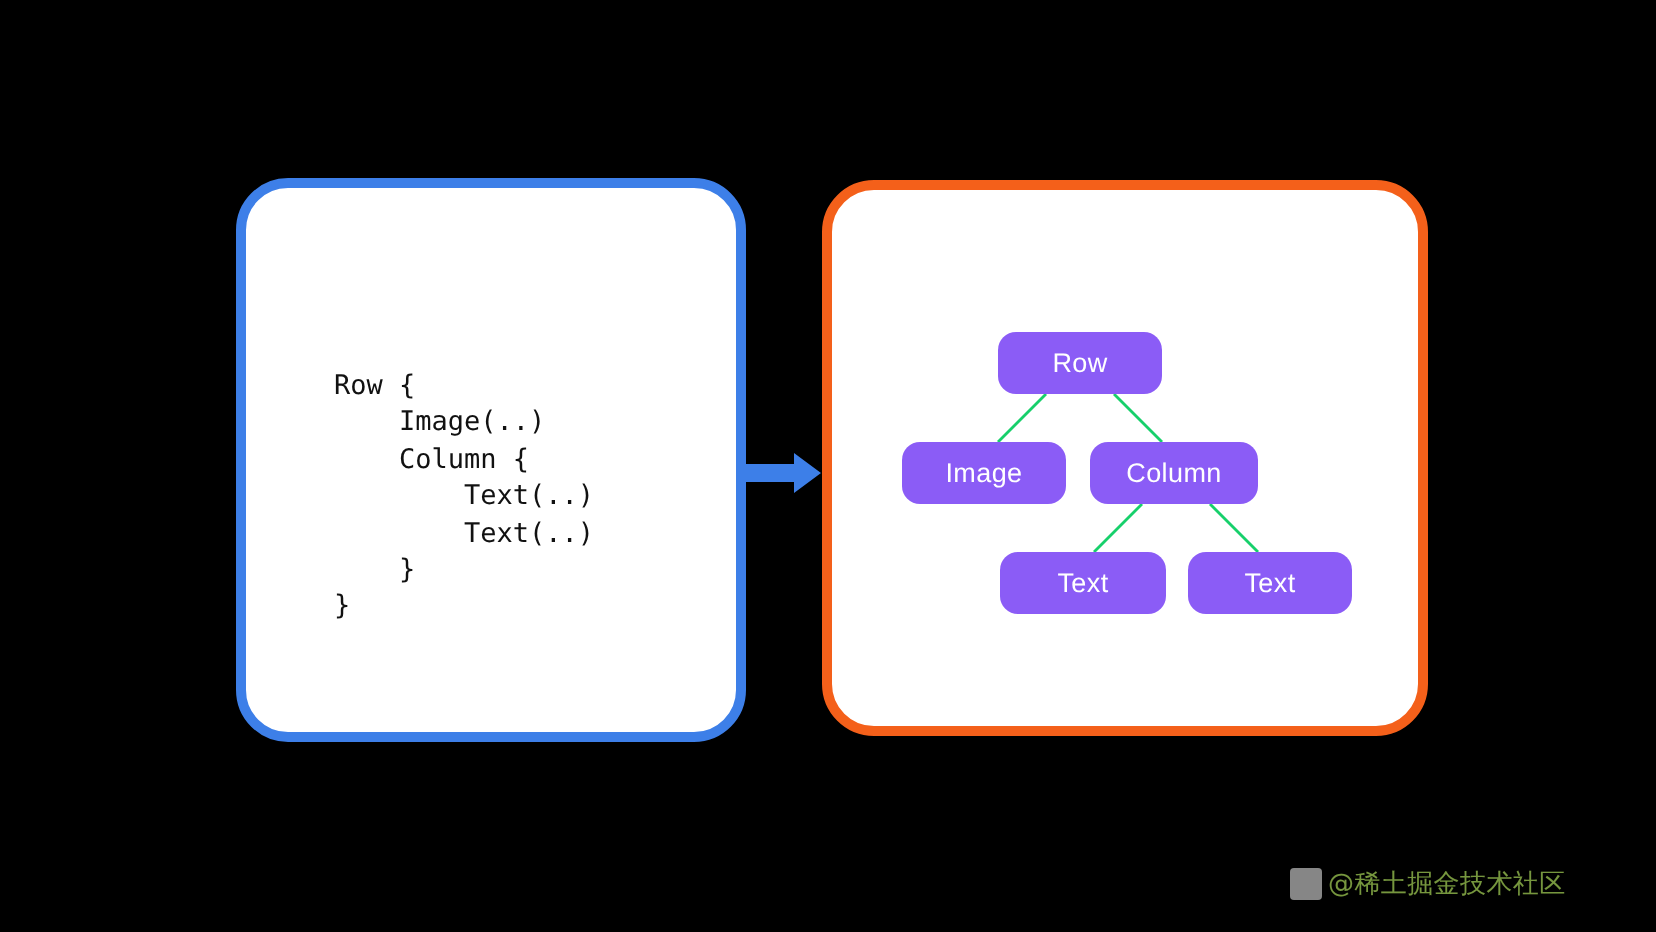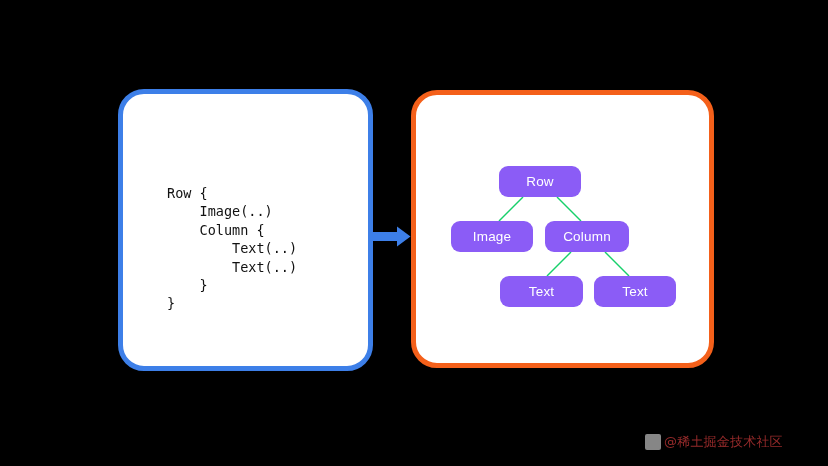--- a/index.html
+++ b/index.html
@@ -109,21 +109,21 @@
   }
   #watermark-logo {
     width: 16px;
     height: 16px;
     background: #d9d9d9;
     border-radius: 2px;
   }
   #watermark-text {
     font-family: "DejaVu Sans", "Liberation Sans", sans-serif;
     font-size: 13px;
-    color: #ef4444;
+    color: #bef264;
     white-space: nowrap;
     letter-spacing: 0.2px;
   }
 </style>
 </head>
 <body>
 
 <div id="stage">
 
   <div class="panel" id="code-panel">

